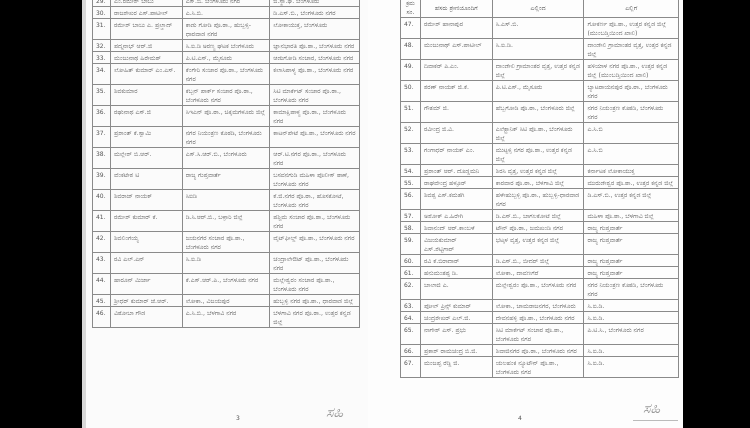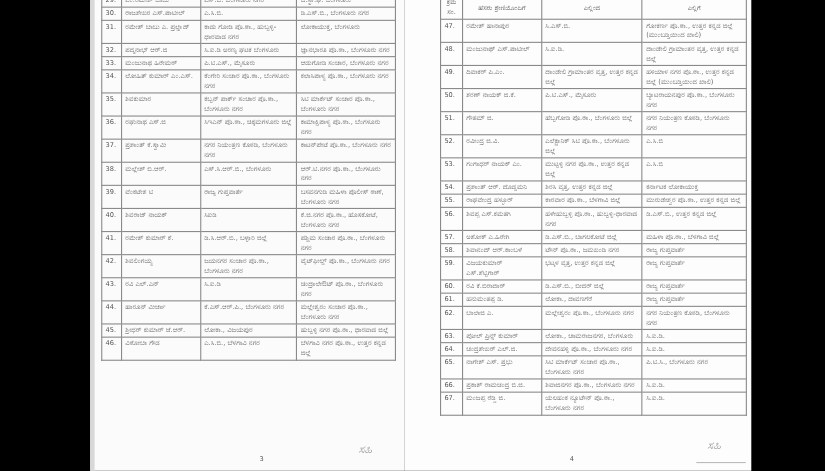--- a/index.html
+++ b/index.html
@@ -9,21 +9,21 @@
   .page.right{left:368px;width:315px;background:#fdfdfd;}
   table{border-collapse:collapse;position:absolute;font-size:6.2px;color:#6a6a6a;line-height:9px;}
   td{border:1px solid #8a8a8a;vertical-align:top;padding:1px 3px;word-break:break-word;}
   td.sn{color:#555;font-size:6px;}
   .left table{left:6px;top:-6px;width:268px;}
   .right table{left:32px;top:-4px;width:279px;}
   .left col.c1{width:18px}.left col.c2{width:72px}.left col.c3{width:88px}.left col.c4{width:90px}
   .right col.c1{width:20px}.right col.c2{width:72px}.right col.c3{width:92px}.right col.c4{width:95px}
   th{border:1px solid #8a8a8a;font-weight:normal;font-size:6px;color:#555;padding:1px 3px;text-align:center;}
   .pgnum{position:absolute;font-size:6px;color:#555;}
-  .sig{position:absolute;color:#999;font-size:10px;font-style:italic;}
+  .sig{position:absolute;color:#999;font-size:14px;font-style:italic;}
   .sigline{position:absolute;border-top:1px solid #bbb;}
 </style>
 </head>
 <body>
 
 <div class="page left">
   <table>
     <colgroup>
         <col class="c1">
         <col class="c2">

